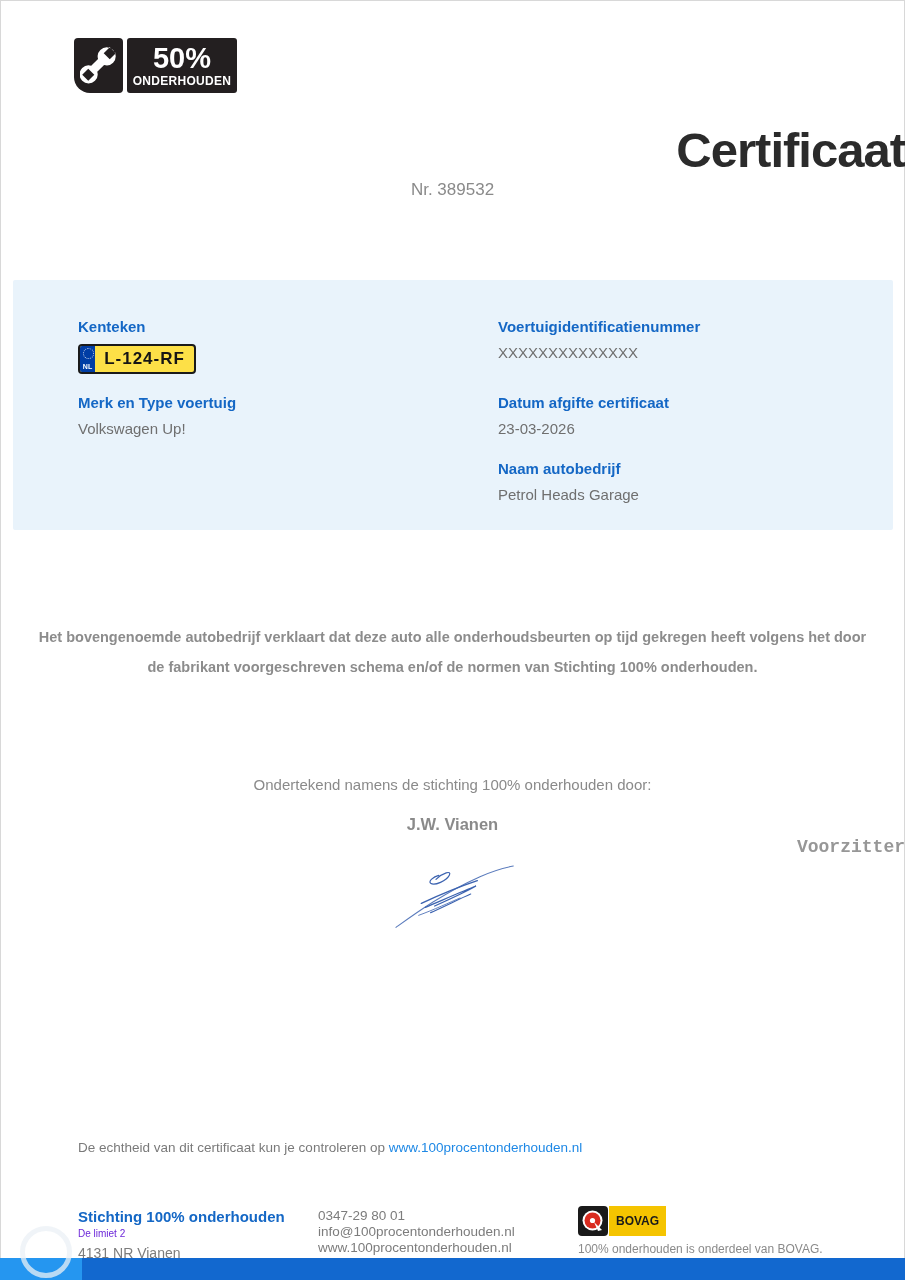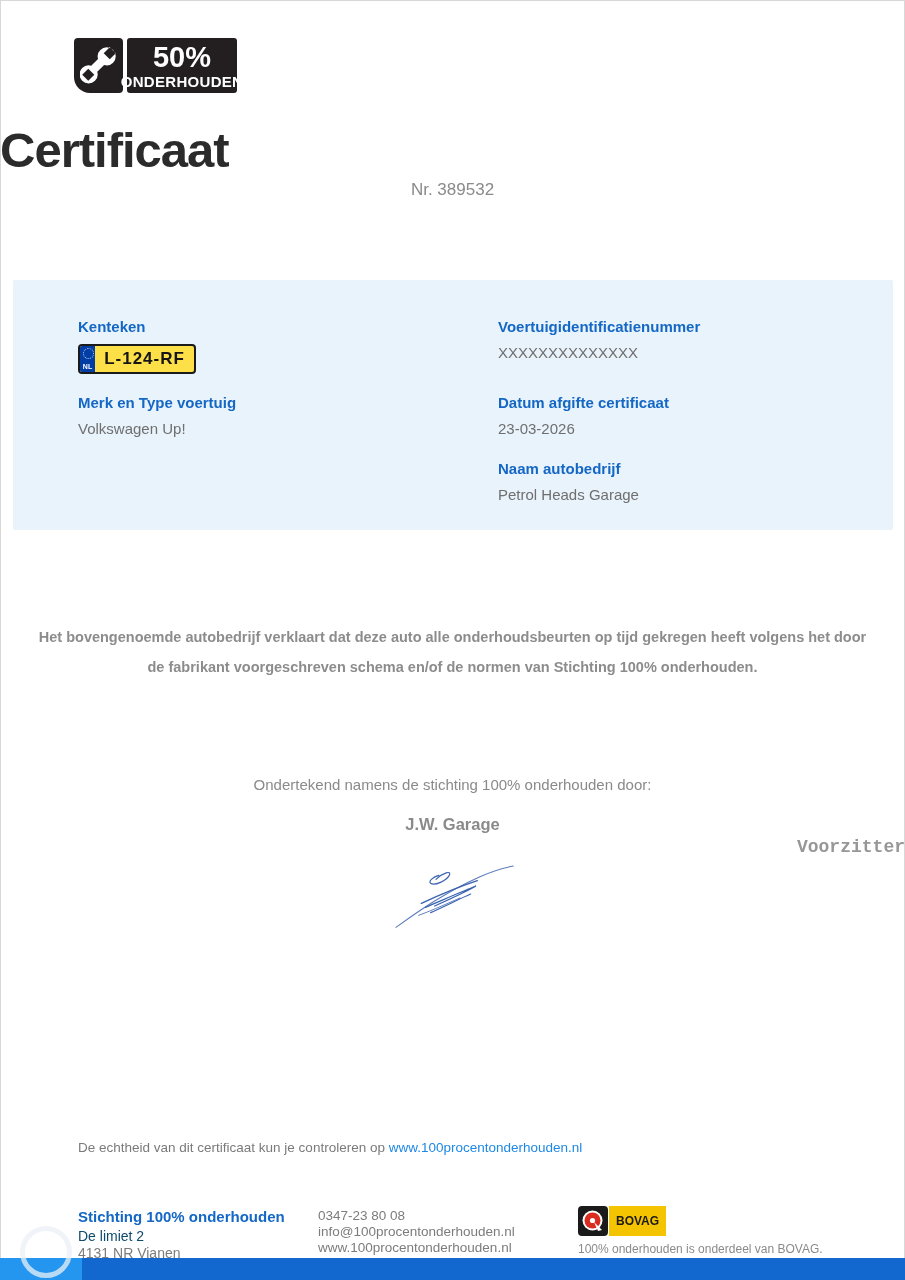--- a/index.html
+++ b/index.html
@@ -9,24 +9,24 @@
     overflow:hidden;box-shadow:inset 0 0 0 1px #d8d8d8;
   }
   .abs{position:absolute;}
 
   
   .logo{left:74px;top:38px;display:flex;gap:4px;}
   .logo-block{background:#231f20;color:#fff;}
   .logo-icon-block{width:49px;height:55px;border-radius:4px 4px 4px 16px;display:flex;align-items:center;justify-content:center;}
   .logo-text-block{width:110px;height:55px;border-radius:3px;display:flex;flex-direction:column;align-items:center;justify-content:center;line-height:1;}
   .logo-percent{font-weight:bold;font-size:29px;letter-spacing:0px;}
-  .logo-name{font-weight:bold;font-size:15px;letter-spacing:0.3px;margin-top:2px;}
+  .logo-name{font-weight:bold;font-size:12px;letter-spacing:0.3px;margin-top:2px;}
 
   
-  .title{left:0;top:122px;width:100%;text-align:left;font-size:49px;font-weight:bold;color:#2b2b2b;letter-spacing:-1px;}
+  .title{left:0;top:122px;width:100%;text-align:right;font-size:49px;font-weight:bold;color:#2b2b2b;letter-spacing:-1px;}
   .cert-nr{left:0;top:180px;width:100%;text-align:center;font-size:17px;color:#8a8a8a;}
 
   
   .details-box{left:13px;top:280px;width:880px;height:250px;background:#e9f3fb;border-radius:2px;}
   .field{position:absolute;}
   .field-label{font-size:15px;font-weight:bold;color:#1467c5;margin-bottom:9px;}
   .field-value{font-size:15px;color:#6f6f6f;}
   .f-c1{left:65px;}
   .f-c2{left:485px;}
   .f-r1{top:38px;}
@@ -49,21 +49,21 @@
   .sign-name{left:0;top:815px;width:100%;text-align:center;font-size:16.5px;font-weight:bold;color:#8a8a8a;}
   .sign-role{left:0;top:837px;width:100%;text-align:right;font-size:18px;font-weight:bold;color:#979797;font-family:Liberation Mono, monospace;}
   .signature{left:392px;top:862px;}
 
   
   .verify{left:78px;top:1140px;font-size:13.5px;color:#7a7a7a;}
   .verify a, .verify .link{color:#1e88e5;text-decoration:none;}
 
   
   .footer-org{left:78px;top:1208px;font-size:15px;font-weight:bold;color:#1467c5;}
-  .footer-addr1{left:78px;top:1228px;font-size:14px;color:#0c4a6e;}
+  .footer-addr1{left:78px;top:1228px;font-size:10px;color:#6d28d9;}
   .footer-addr2{left:78px;top:1245px;font-size:14px;color:#7c7c7c;}
   .footer-phone{left:318px;top:1208px;font-size:13.5px;color:#7c7c7c;}
   .footer-email{left:318px;top:1224px;font-size:13.5px;color:#7c7c7c;}
   .footer-web{left:318px;top:1240px;font-size:13.5px;color:#7c7c7c;}
 
   .bovag{left:578px;top:1206px;display:flex;align-items:stretch;height:30px;}
   .bovag-icon{width:30px;height:30px;background:#1a1a1a;border-radius:4px;display:flex;align-items:center;justify-content:center;}
   .bovag-label{background:#f5c400;display:flex;align-items:center;padding:0 7px;margin-left:1px;font-size:12px;font-weight:bold;color:#1a1a1a;letter-spacing:0px;}
   .bovag-text{left:578px;top:1242px;font-size:12px;color:#8a8a8a;}
 
@@ -128,21 +128,21 @@
     <div class="field-value">Petrol Heads Garage</div>
   </div>
 
 </div>
 
 <div class="abs statement">
   <div class="statement-inner">Het bovengenoemde autobedrijf verklaart dat deze auto alle onderhoudsbeurten op tijd gekregen heeft volgens het door de fabrikant voorgeschreven schema en/of de normen van Stichting 100% onderhouden.</div>
 </div>
 
 <div class="abs sign-intro">Ondertekend namens de stichting 100% onderhouden door:</div>
-<div class="abs sign-name">J.W. Garage</div>
+<div class="abs sign-name">J.W. Vianen</div>
 <div class="abs sign-role">Voorzitter</div>
 
 <div class="abs signature">
   <svg width="128" height="70" viewBox="0 0 192 105" fill="none">
     <g stroke="#3c63b0" stroke-linecap="round" fill="none">
       <path d="M6 98 C 34 78, 78 46, 132 22 C 150 14, 166 9, 182 6" stroke-width="1.6" opacity="0.85"></path>
       <path d="M66 26 C 76 16, 90 12, 86 20 C 82 28, 64 36, 58 32 C 54 29, 62 22, 70 20" stroke-width="1.8"></path>
       <path d="M44 62 C 70 50, 104 36, 128 28" stroke-width="2.2"></path>
       <path d="M50 68 C 76 57, 110 42, 126 36 C 112 44, 84 57, 64 66" stroke-width="2.0"></path>
       <path d="M58 76 C 80 66, 104 54, 118 48" stroke-width="1.8"></path>
@@ -150,21 +150,21 @@
     </g>
   </svg>
 </div>
 
 <div class="abs verify"><span>De echtheid van dit certificaat kun je controleren op </span><span class="link">www.100procentonderhouden.nl</span></div>
 
 <div class="abs footer-org">Stichting 100% onderhouden</div>
 <div class="abs footer-addr1">De limiet 2</div>
 <div class="abs footer-addr2">4131 NR Vianen</div>
 
-<div class="abs footer-phone">0347-23 80 08</div>
+<div class="abs footer-phone">0347-29 80 01</div>
 <div class="abs footer-email">info@100procentonderhouden.nl</div>
 <div class="abs footer-web">www.100procentonderhouden.nl</div>
 
 <div class="abs bovag">
   <div class="bovag-icon">
     <svg width="24" height="24" viewBox="0 0 24 24">
       <circle cx="11.5" cy="11.5" r="10" fill="#ffffff"></circle>
       <circle cx="11.5" cy="11.5" r="8" fill="#d92b1f"></circle>
       <circle cx="11.5" cy="11.5" r="2.6" fill="#ffffff"></circle>
       <path d="M13 13 L21 21 L17 22 Z" fill="#ffffff"></path>

